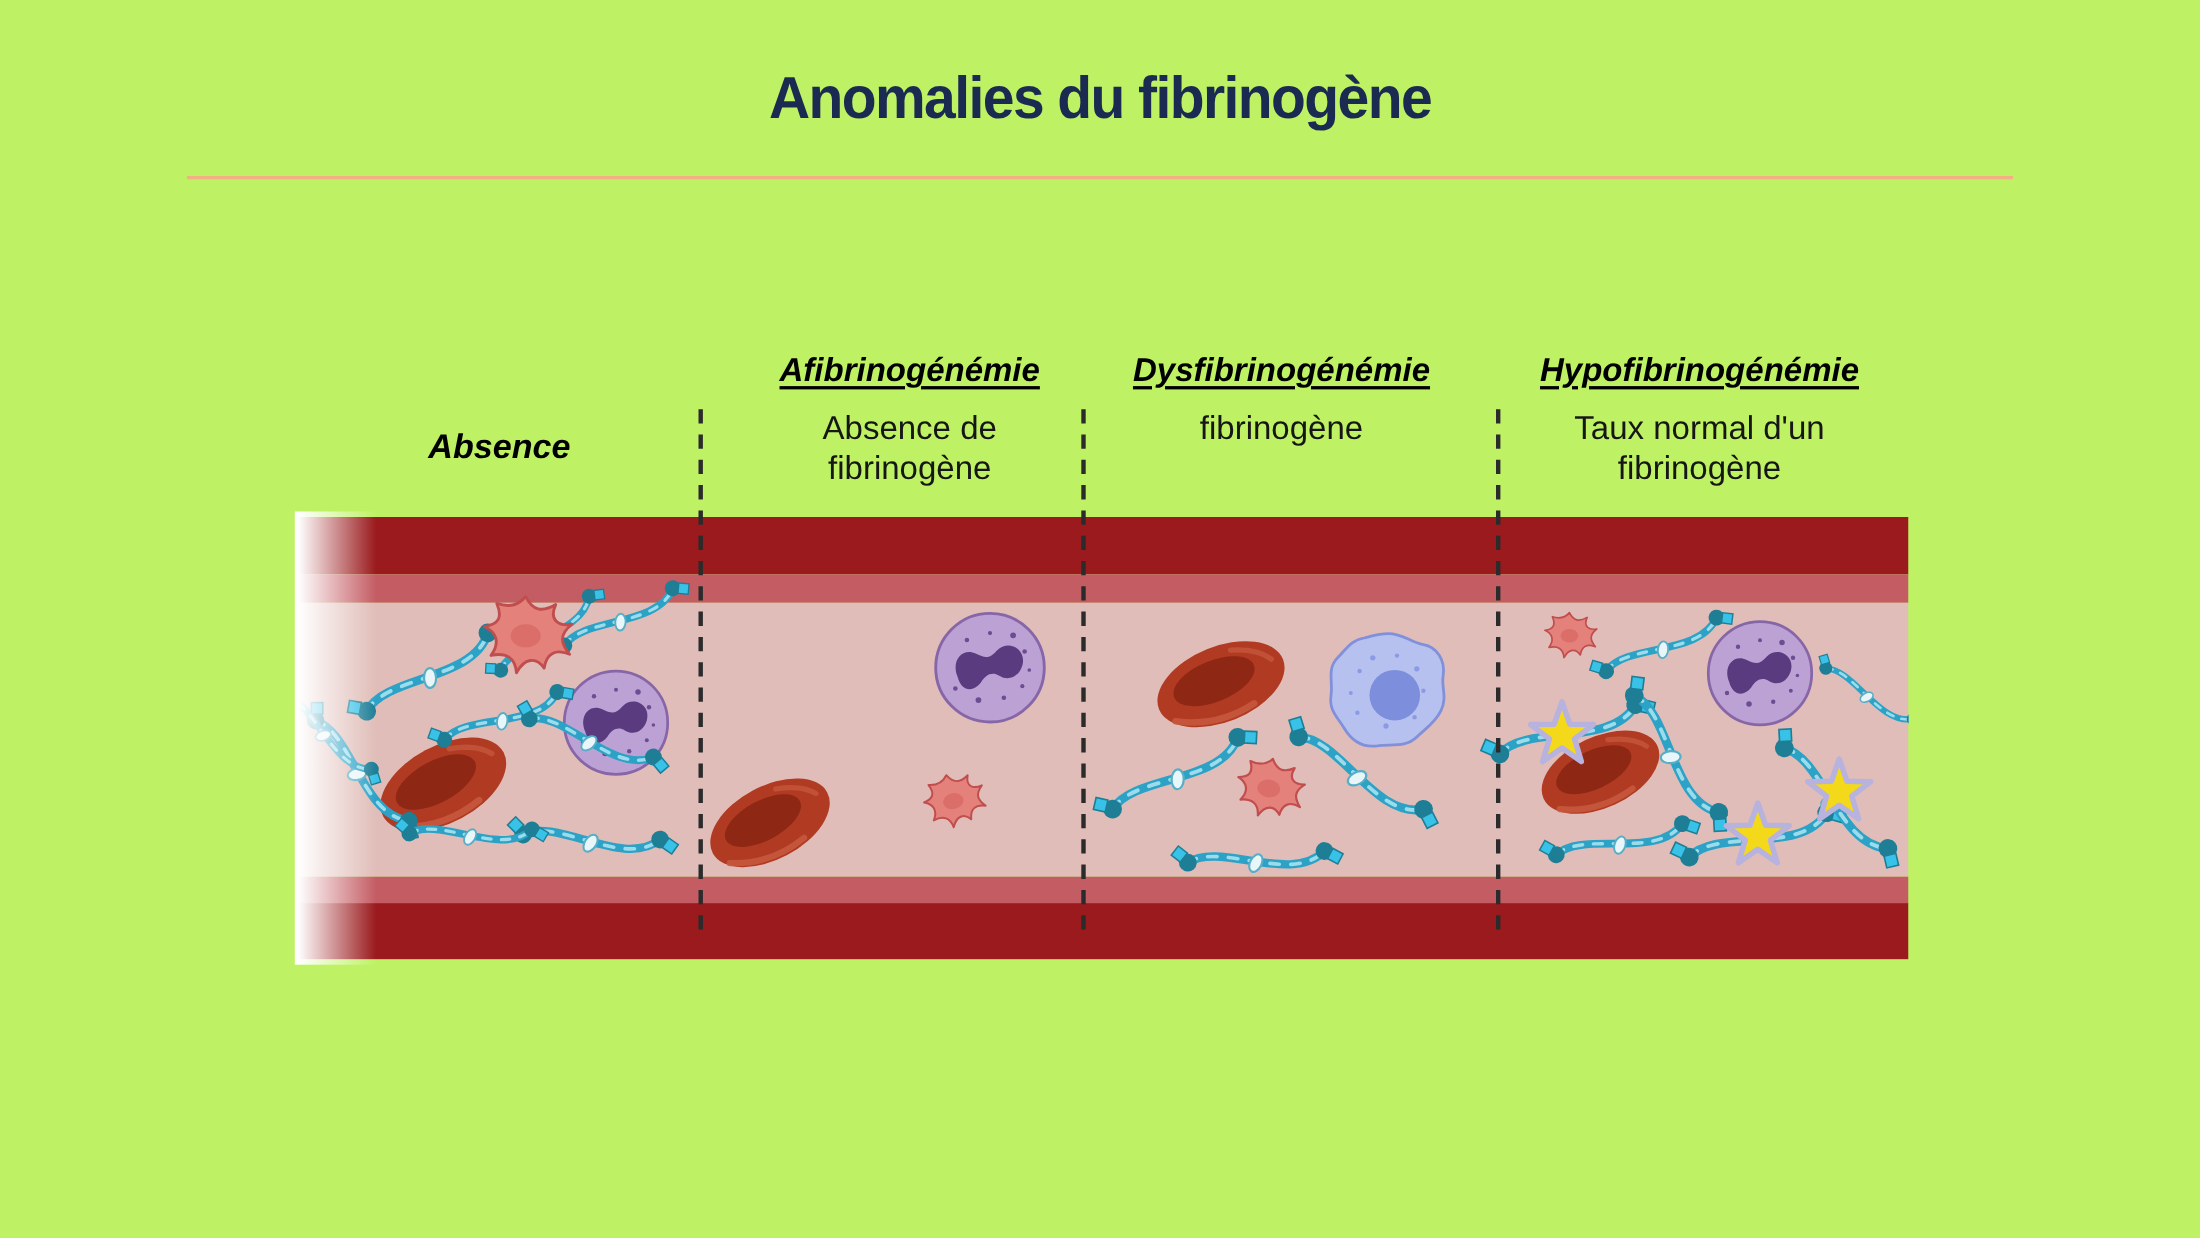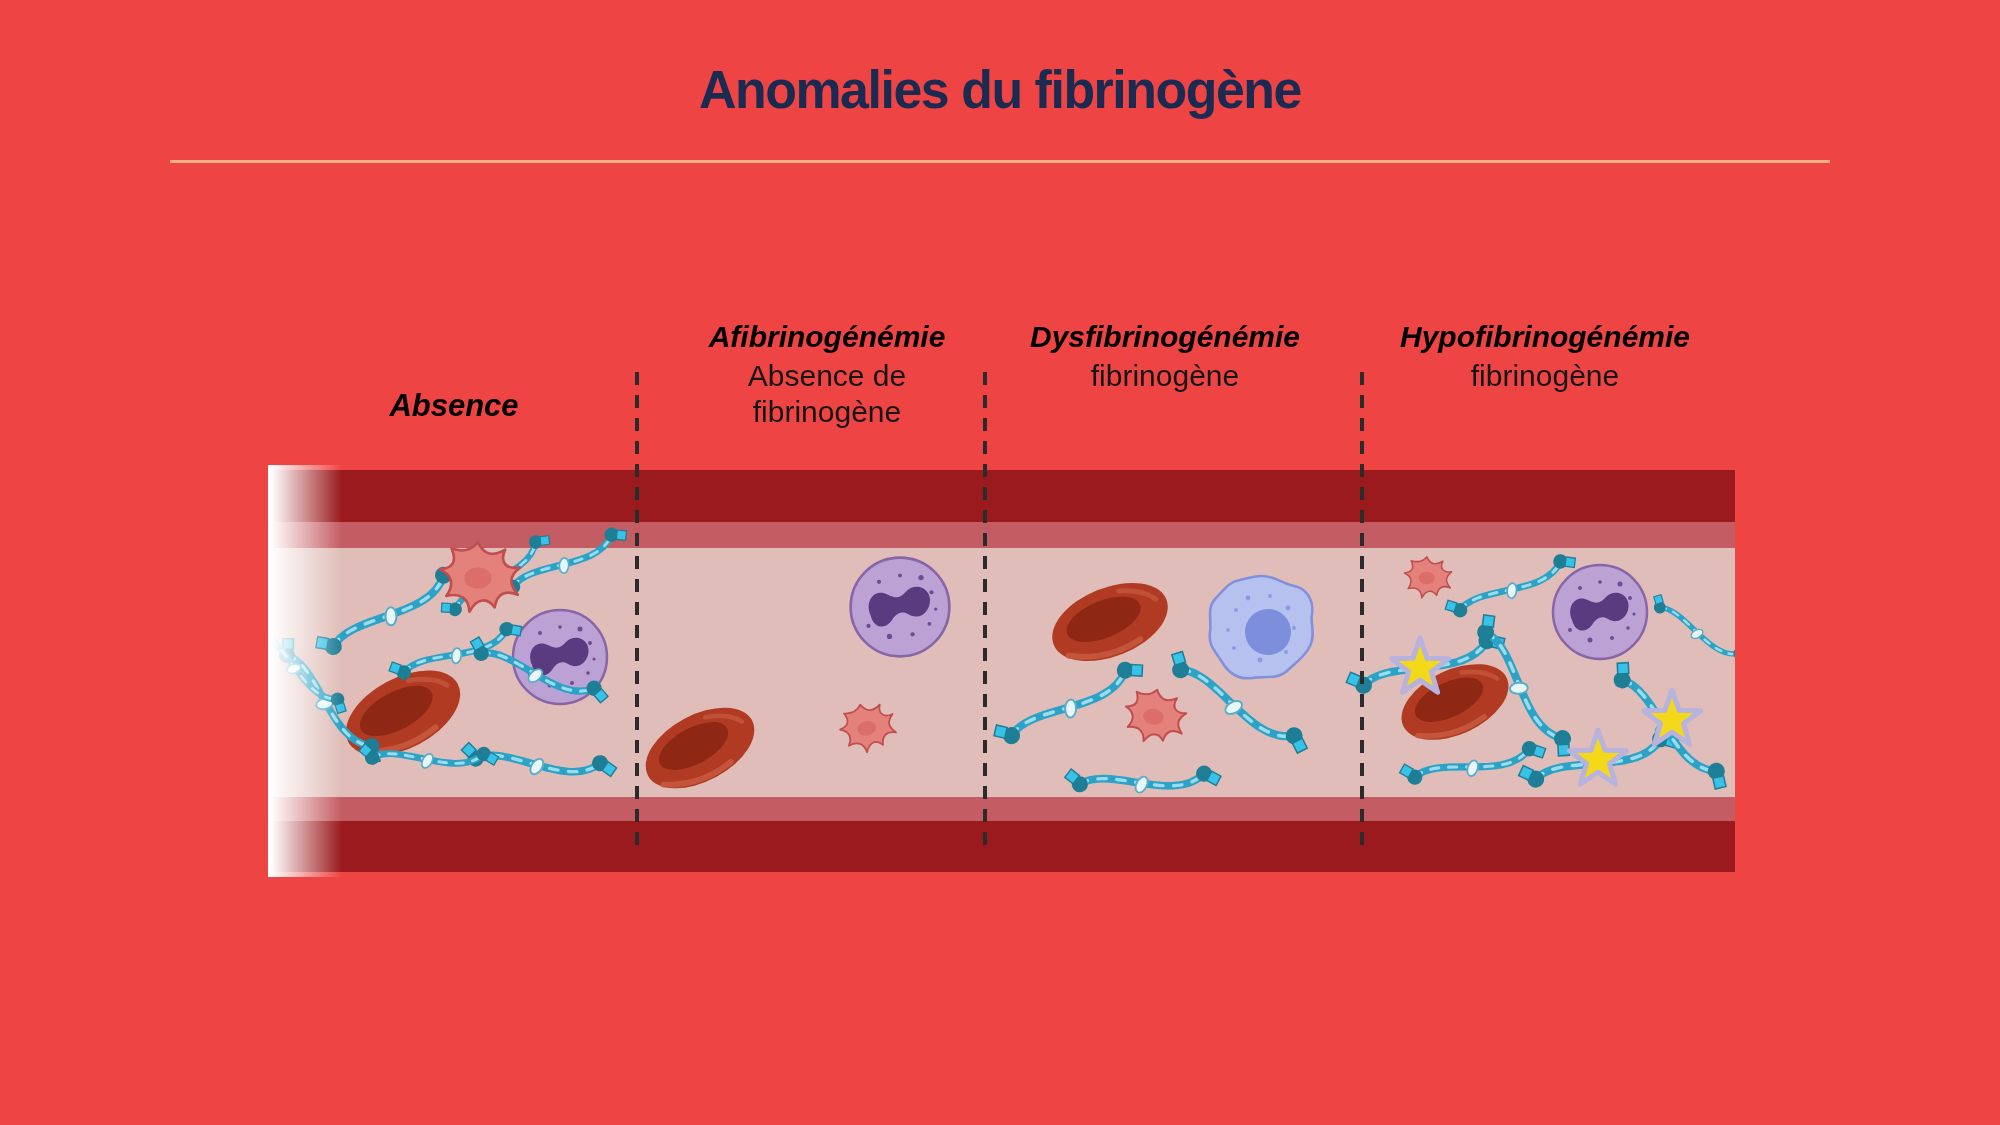--- a/index.html
+++ b/index.html
@@ -1,25 +1,25 @@
 <!DOCTYPE html>
 <html><head>
 <meta charset="utf-8">
 <style>
   html,body{margin:0;padding:0;background:#fff;}
-  .stage{position:relative;width:2000px;height:1125px;background:#ef4444;overflow:hidden;
+  .stage{position:relative;width:2000px;height:1125px;background:#bef264;overflow:hidden;
          font-family:"Liberation Sans", sans-serif;}
   .title{position:absolute;left:0;top:58px;width:2000px;text-align:center;
          font-size:54px;font-weight:700;letter-spacing:-1.5px;color:#1A2A50;
          transform:scaleX(0.96);}
   .divider{position:absolute;left:170px;top:160px;width:1660px;height:3px;background:#F2B083;}
   .col-label{position:absolute;transform:translateX(-50%);text-align:center;white-space:nowrap;color:#111;}
   .normal-label{font-size:31px;font-weight:700;font-style:italic;color:#000;}
-  .colhead{font-size:30px;font-weight:700;font-style:italic;
-           text-decoration-thickness:2.5px;text-underline-offset:5px;color:#000;margin-bottom:4px;}
+  .colhead{font-size:30px;font-weight:700;font-style:italic;text-decoration:underline;
+           text-decoration-thickness:2.5px;text-underline-offset:5px;color:#000;margin-bottom:18px;}
   .sub{font-size:30px;line-height:36px;color:#161616;}
   .vessel-svg{position:absolute;left:270px;top:370px;}
   .left-fade{position:absolute;left:268px;top:465px;width:74px;height:412px;
              background:linear-gradient(to right,#ffffff 4%,rgba(255,255,255,0) 100%);pointer-events:none;}
 </style>
 </head>
 <body>
 
 <div class="stage">
 
@@ -36,20 +36,21 @@
     <div class="sub">fibrinogène</div>
   </div>
 
   <div class="col-label" style="left:1165px;top:320px;">
     <div class="colhead">Dysfibrinogénémie</div>
     <div class="sub">fibrinogène</div>
   </div>
 
   <div class="col-label" style="left:1545px;top:320px;">
     <div class="colhead">Hypofibrinogénémie</div>
+    <div class="sub">Taux normal d'un</div>
     <div class="sub">fibrinogène</div>
   </div>
 
   <svg class="vessel-svg" width="1465" height="510" viewBox="0 0 1465 510">
     <defs>
       <g id="rbc">
         <ellipse rx="62" ry="35" fill="#B13A22"></ellipse>
         <ellipse cx="-5" cy="-5" rx="40" ry="19" fill="#8E2713"></ellipse>
         <path d="M -52,16 Q -18,36 22,28" stroke="#C85B3E" stroke-width="6" fill="none" stroke-linecap="round" opacity="0.85"></path>
         <path d="M 20,-26 Q 44,-18 52,-4" stroke="#C85B3E" stroke-width="5" fill="none" stroke-linecap="round" opacity="0.7"></path>

